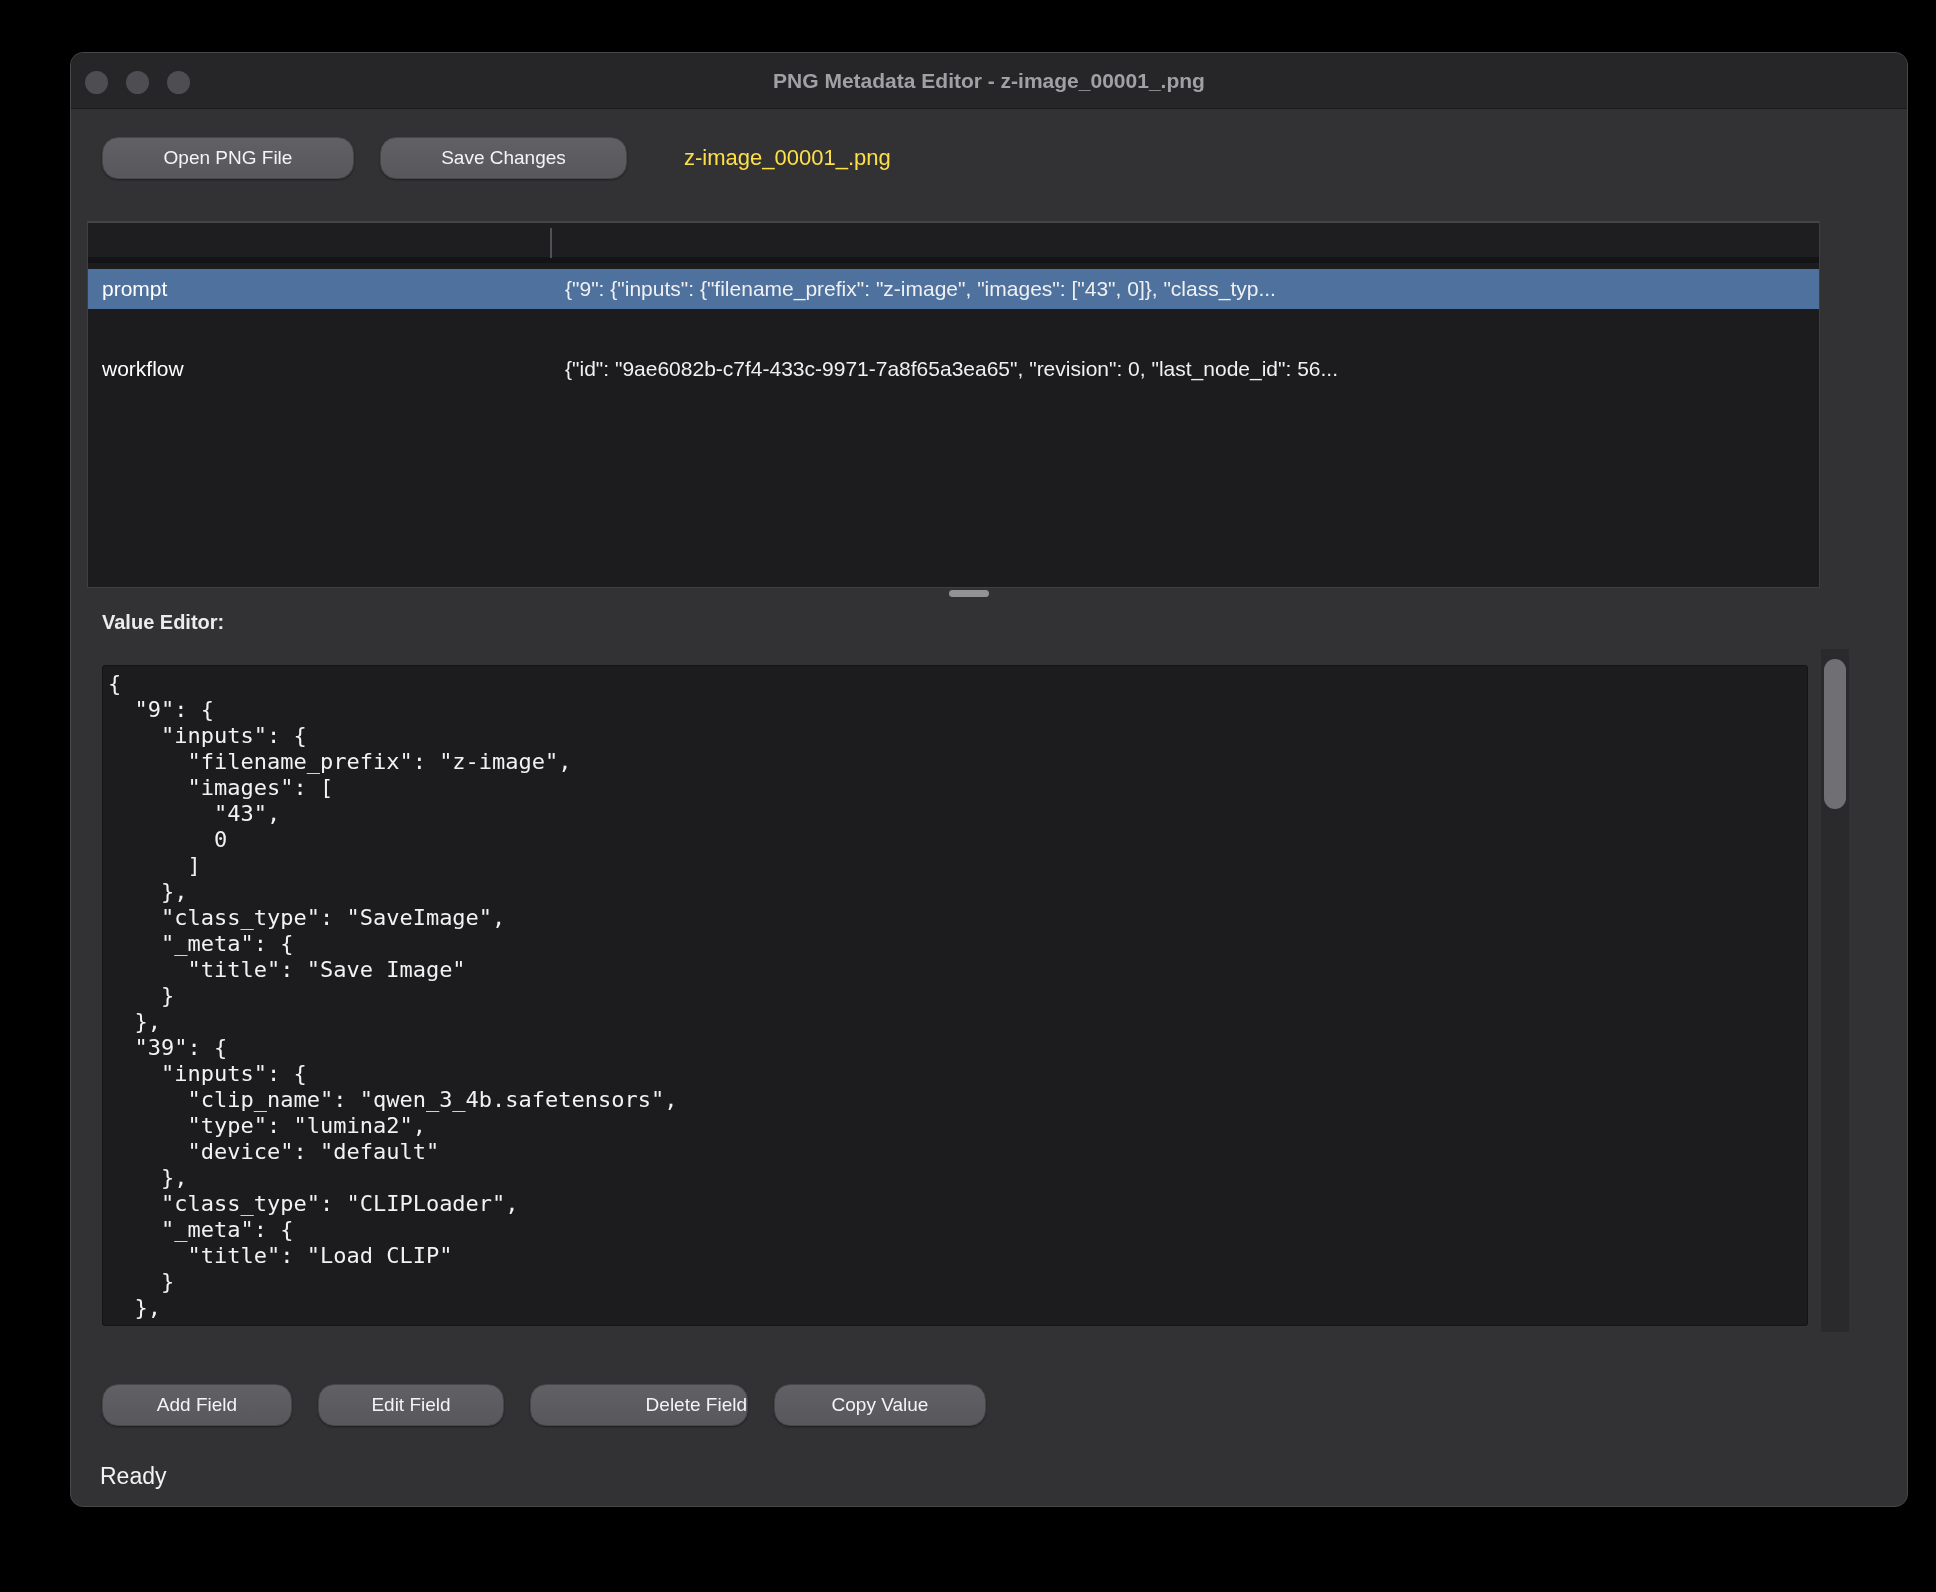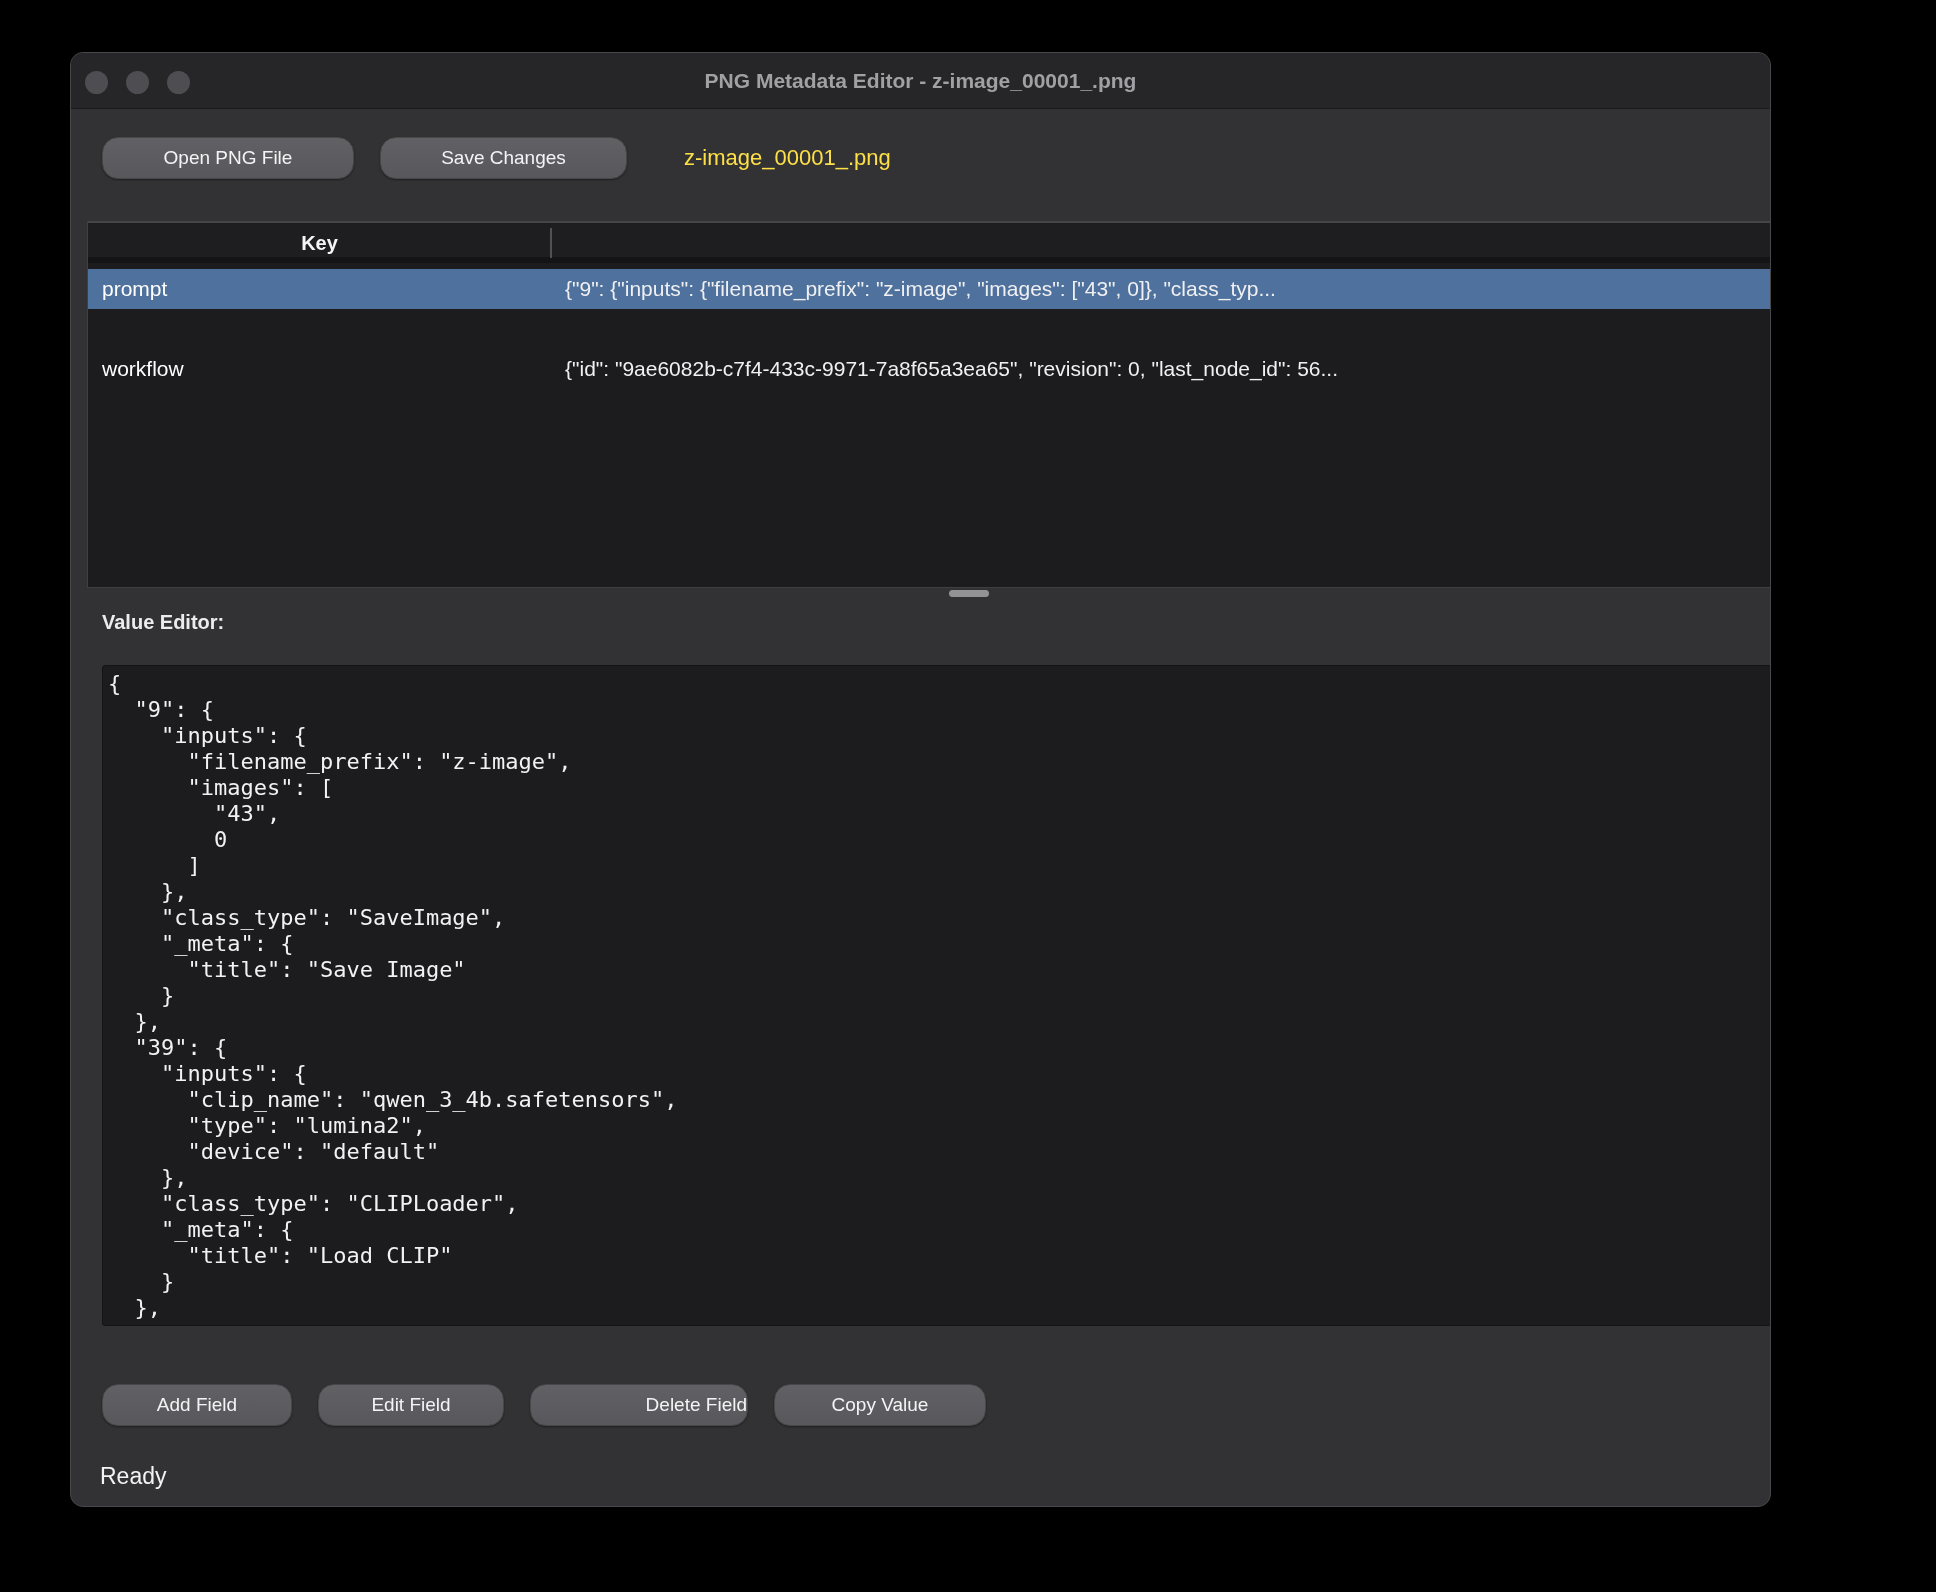--- a/index.html
+++ b/index.html
@@ -1,19 +1,19 @@
 <!DOCTYPE html>
 <html><head>
 <meta charset="utf-8">
 <style>
   * { margin:0; padding:0; box-sizing:border-box; }
   html,body { width:1936px; height:1592px; background:#000; overflow:hidden;
               font-family:"Liberation Sans", sans-serif; }
   .window {
-    position:absolute; left:70px; top:52px; width:1701px; height:1455px;
+    position:absolute; left:70px; top:52px; width:1838px; height:1455px;
     background:#323234; border-radius:13px; border:1px solid #48484b;
     box-shadow:0 22px 60px rgba(0,0,0,.75); overflow:hidden;padding-left:42px;
   }
   
   .titlebar {
     position:absolute; left:0; top:0; width:100%; height:56px;
     background:#262628; border-bottom:1px solid #1b1b1d;
   }
   .lights { position:absolute; left:14px; top:18px; display:flex; gap:18px; }
   .light { width:23px; height:23px; border-radius:50%; background:#4e4e52; }
@@ -111,21 +111,20 @@
     </div>
     <div class="titletext">PNG Metadata Editor - z-image_00001_.png</div>
   </div>
 
   <div class="btn btn-open">Open PNG File</div>
   <div class="btn btn-save">Save Changes</div>
   <div class="file-label">z-image_00001_.png</div>
 
   <div class="kv-table">
     <div class="thead">
-      <div class="th th-key">Key</div>
       <div class="col-divider"></div>
     </div>
     <div class="trow r0" style="background: rgb(78, 113, 157);">
       <div class="td-key">prompt</div>
       <div class="td-val">{"9": {"inputs": {"filename_prefix": "z-image", "images": ["43", 0]}, "class_typ...</div>
     </div>
     <div class="trow r1">
       <div class="td-key">workflow</div>
       <div class="td-val">{"id": "9ae6082b-c7f4-433c-9971-7a8f65a3ea65", "revision": 0, "last_node_id": 56...</div>
     </div>

